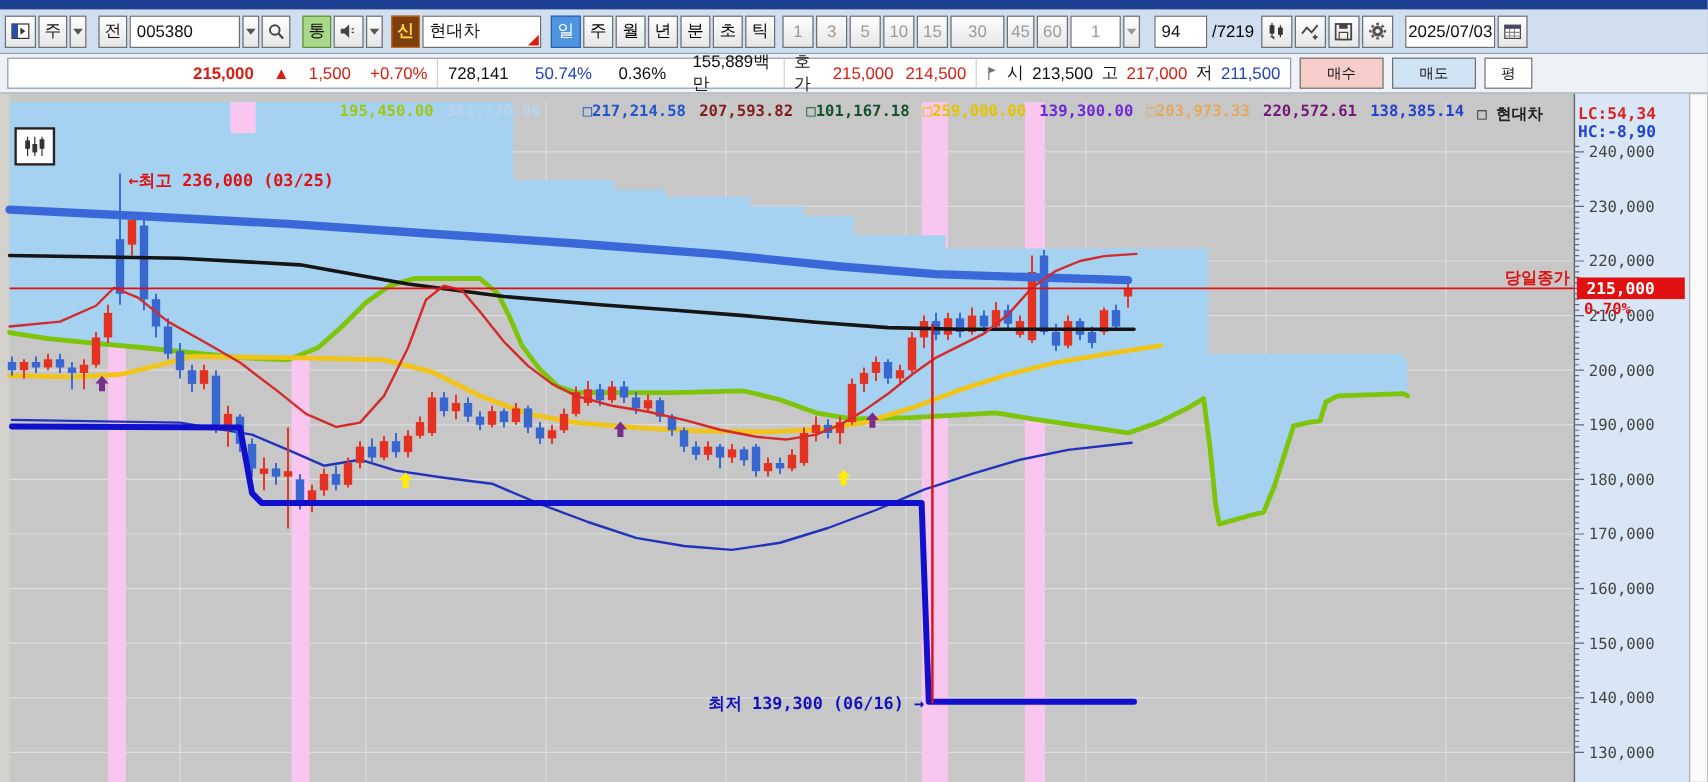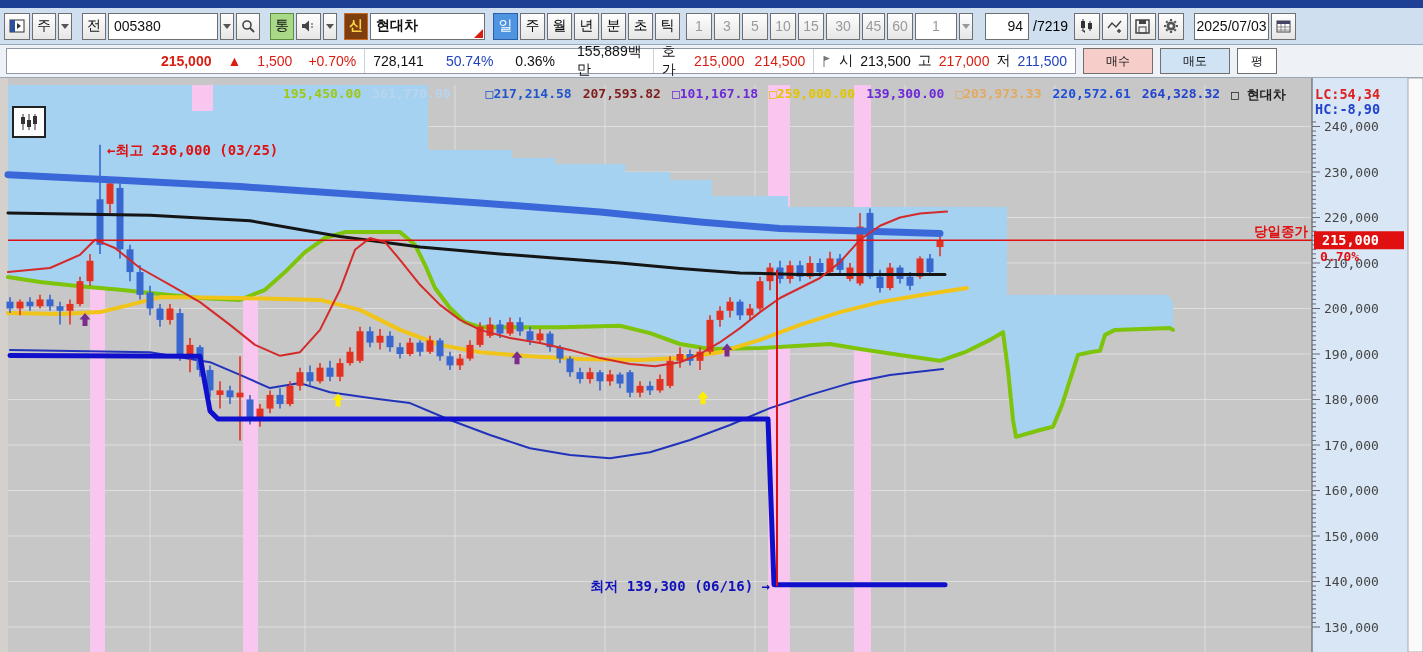--- a/index.html
+++ b/index.html
@@ -54,21 +54,21 @@
   </div>
   <div class="tbtn">
       <span>주</span>
     </div>
   <div class="tbtn small">
       <span class="caret"></span>
     </div>
   <div class="tbtn" style="margin-left:8px">
       <span>전</span>
     </div>
-  <div class="field" style="width:110px">
+  <div class="field" style="width:92px">
       <span>005380</span>
     </div>
   <div class="tbtn small">
       <span class="caret"></span>
     </div>
   <div class="tbtn">
     <svg class="icon-svg" width="14" height="14">
         <circle cx="6" cy="6" r="4" fill="none" stroke="#444" stroke-width="1.6"></circle>
         <line x1="9" y1="9" x2="13" y2="13" stroke="#444" stroke-width="1.8"></line>
       </svg>
@@ -82,21 +82,21 @@
         <line x1="10" y1="5" x2="12" y2="5" stroke="#444"></line>
         <line x1="10" y1="8" x2="12" y2="8" stroke="#444"></line>
       </svg>
   </div>
   <div class="tbtn small">
       <span class="caret"></span>
     </div>
   <div class="tbtn" style="margin-left:5px;background:#7d3f10;border-color:#c86820;color:#ffd24a;font-weight:bold">
       <span>신</span>
     </div>
-  <div class="field" style="width:115px;font-weight:bold;position:relative">
+  <div class="field" style="width:99px;font-weight:normal;position:relative">
     <span>현대차</span>
     <span class="name-tri"></span>
   </div>
   <div style="display:flex;margin-left:6px">
     <div class="tab sel">
         <span>일</span>
       </div>
     <div class="tab">
         <span>주</span>
       </div>
@@ -125,37 +125,37 @@
       </div>
     <div class="tab dim" style="width:26px">
         <span>5</span>
       </div>
     <div class="tab dim" style="width:26px">
         <span>10</span>
       </div>
     <div class="tab dim" style="width:26px">
         <span>15</span>
       </div>
-    <div class="tab dim" style="width:34px">
+    <div class="tab dim" style="width:45px">
         <span>30</span>
       </div>
     <div class="tab dim" style="width:23px">
         <span>45</span>
       </div>
     <div class="tab dim" style="width:26px">
         <span>60</span>
       </div>
   </div>
   <div class="field" style="width:42px;color:#999;justify-content:center">
       <span>1</span>
     </div>
   <div class="tbtn small">
       <span class="caret gray"></span>
     </div>
-  <div class="field" style="width:44px;justify-content:flex-end;margin-left:10px">
+  <div class="field" style="width:44px;justify-content:flex-start;margin-left:10px">
       <span>94</span>
     </div>
   <span style="font-size:14px;margin:0 6px 0 2px">/7219</span>
   <div class="tbtn">
     <svg class="icon-svg" width="16" height="15">
         <rect x="2" y="2" width="4" height="7" fill="#333"></rect>
         <line x1="4" y1="0" x2="4" y2="11" stroke="#333"></line>
         <rect x="9" y="4" width="4" height="6" fill="#333"></rect>
         <line x1="11" y1="2" x2="11" y2="12" stroke="#333"></line>
         <path d="M2 11 L6 14 L6 11.5 Z" fill="#333"></path>
@@ -618,26 +618,26 @@
       <rect x="1314" y="231.25" width="90" height="18" fill="#e01010"></rect>
       <text x="1322" y="245.25" fill="#fff" font-size="13.5" font-weight="bold">215,000</text>
       <text x="1320" y="261.25" fill="#e01010" font-size="13" font-weight="bold">0.70%</text>
     </svg>
 </div>
 <div class="indicator-row" id="indicator-row">
     <span style="color: rgb(157, 200, 19);">195,450.00</span>
     <span style="color: rgb(185, 213, 238);">361,770.00</span>
     <span style="color: rgb(34, 85, 204); padding-left: 24px;">□217,214.58</span>
     <span style="color: #7f1d1d;">207,593.82</span>
-    <span style="color: #6d28d9; text-align: center;">□101,167.18</span>
+    <span style="color: #14532d; text-align: center;">□101,167.18</span>
     <span style="color: rgb(227, 196, 0);">□259,000.00</span>
     <span style="color: #6d28d9;">139,300.00</span>
     <span style="color: rgb(226, 170, 96);">□203,973.33</span>
-    <span style="color: #1d4ed8;">220,572.61</span>
-    <span style="color: rgb(34, 68, 204);">264,328.32</span>
+    <span style="color: #701a75;">220,572.61</span>
+    <span style="color: rgb(34, 68, 204);">138,385.14</span>
     <span style="color: rgb(34, 34, 34);">□ 현대차</span>
   </div>
 <div class="grid-btn">
   <svg width="20" height="18">
       <g stroke="#333">
         <line x1="4" y1="1" x2="4" y2="17"></line>
         <line x1="10" y1="1" x2="10" y2="17"></line>
         <line x1="16" y1="1" x2="16" y2="17"></line>
       </g>
       <rect x="2" y="4" width="4" height="7" fill="#333"></rect>

